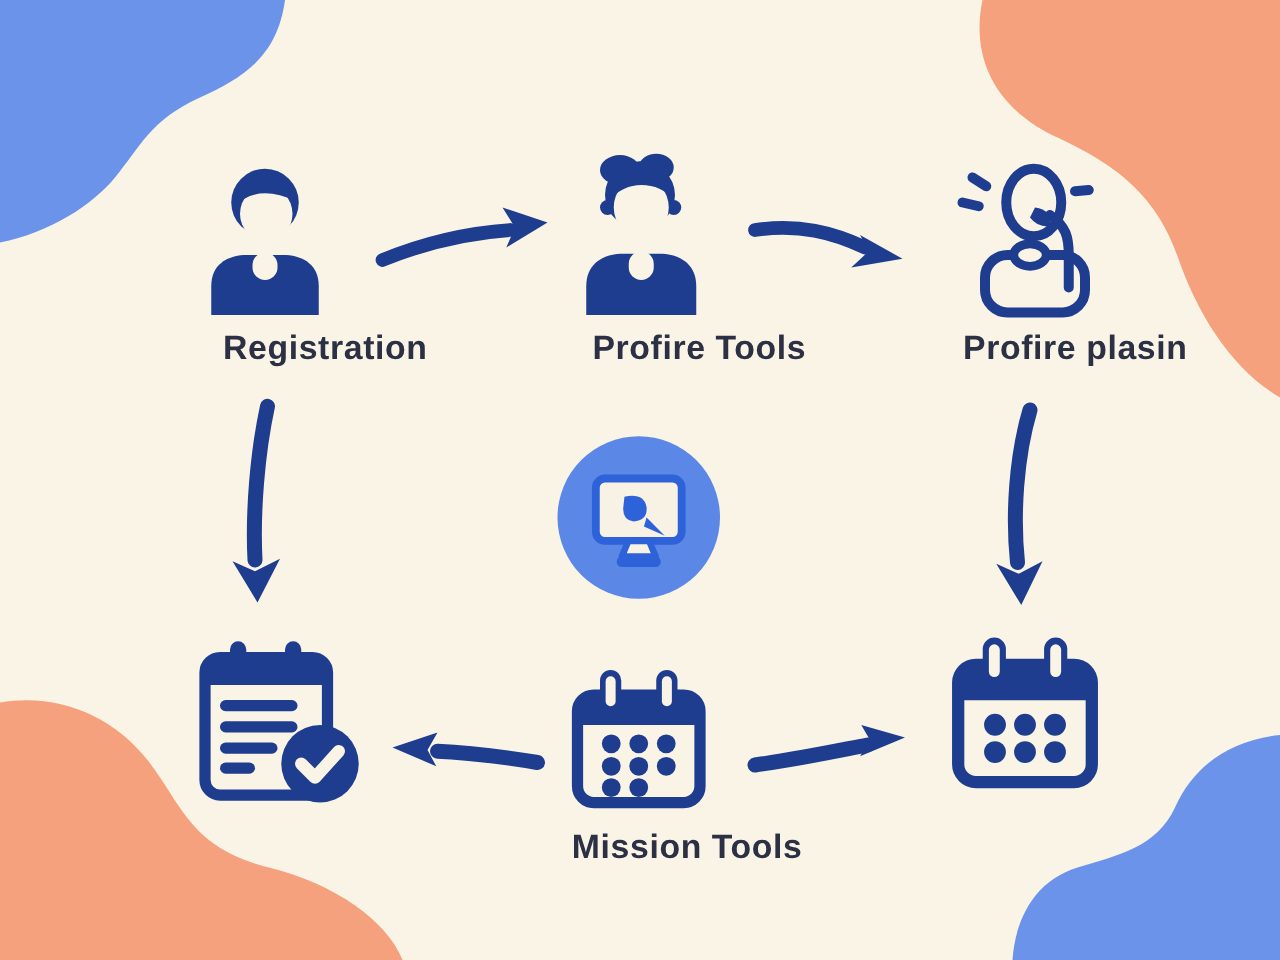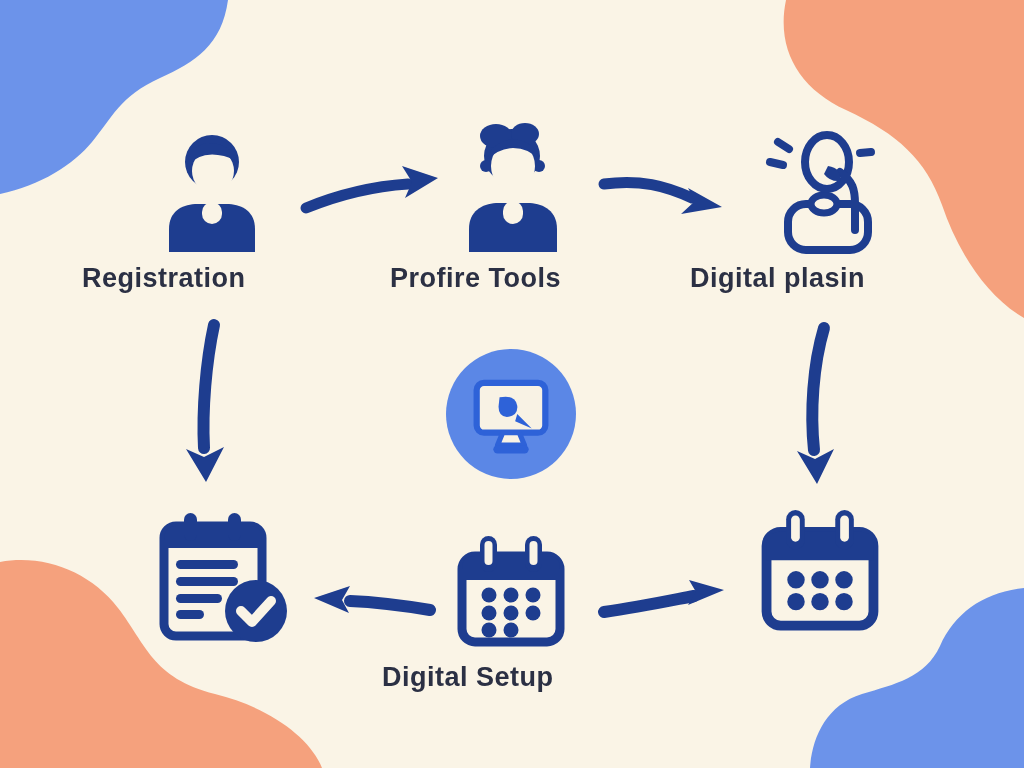--- a/index.html
+++ b/index.html
@@ -9,21 +9,21 @@
     background:#FAF4E6;
     overflow:hidden;
     font-family:"Liberation Sans", sans-serif;
   }
   .blob{position:absolute;pointer-events:none;}
   .arrows{position:absolute;left:0;top:0;width:1024px;height:768px;pointer-events:none;}
   .node{position:absolute;}
   .node svg{display:block;width:100%;height:100%;}
   .step-label{
     position:absolute;
-    text-align:left;
+    text-align:right;
     font-size:27px;
     font-weight:bold;
     letter-spacing:0.5px;
     color:#2B3044;
   }
   .center-circle{
     position:absolute;
     left:446px;top:349px;
     width:130px;height:130px;
     border-radius:50%;
@@ -112,21 +112,21 @@
         <path d="M18,36 L31,39"></path>
         <path d="M108,27 L119,26"></path>
       </g>
       <rect x="36" y="78" width="80" height="46" rx="18" fill="#FAF4E6" stroke="#1E3D8F" stroke-width="8"></rect>
       <ellipse cx="72" cy="78" rx="13" ry="9" fill="#FAF4E6" stroke="#1E3D8F" stroke-width="7"></ellipse>
       <ellipse cx="75" cy="36" rx="22" ry="27" fill="#FAF4E6" stroke="#1E3D8F" stroke-width="8"></ellipse>
       <path d="M88,46 C101,55 103,64 103,78 L103,104" stroke="#1E3D8F" stroke-width="8" stroke-linecap="round" fill="none"></path>
       <path d="M76,40 Q90,42 88,55 Q78,56 72,48 Z" fill="#1E3D8F"></path>
     </svg>
   </div>
-  <div class="step-label" style="left:690px;top:263px;width:260px">Digital plasin</div>
+  <div class="step-label" style="left:690px;top:263px;width:260px">Profire plasin</div>
 
   <div class="center-circle">
     <svg viewBox="0 0 100 100">
       <rect x="17" y="20" width="66" height="48" rx="7" fill="#F8F2E4" stroke="#2E62D8" stroke-width="6"></rect>
       <path d="M39,34 Q54,31 56,42 Q57,52 46,53 Q38,52 38,43 Z" fill="#2E62D8"></path>
       <path d="M56,50 L70,64 L54,57 Z" fill="#2E62D8"></path>
       <path d="M42,68 L58,68 L63,80 L37,80 Z" fill="#F8F2E4" stroke="#2E62D8" stroke-width="5" stroke-linejoin="round"></path>
       <rect x="33" y="80" width="34" height="8" rx="4" fill="#2E62D8"></rect>
     </svg>
   </div>
@@ -157,21 +157,21 @@
       <circle cx="33" cy="61" r="7.5" fill="#1E3D8F"></circle>
         <circle cx="55" cy="61" r="7.5" fill="#1E3D8F"></circle>
         <circle cx="77" cy="61" r="7.5" fill="#1E3D8F"></circle>
       <circle cx="33" cy="79" r="7.5" fill="#1E3D8F"></circle>
         <circle cx="55" cy="79" r="7.5" fill="#1E3D8F"></circle>
         <circle cx="77" cy="79" r="7.5" fill="#1E3D8F"></circle>
       <circle cx="33" cy="96" r="7.5" fill="#1E3D8F"></circle>
         <circle cx="55" cy="96" r="7.5" fill="#1E3D8F"></circle>
     </svg>
   </div>
-  <div class="step-label" style="left:382px;top:662px;width:260px">Digital Setup</div>
+  <div class="step-label" style="left:382px;top:662px;width:260px">Mission Tools</div>
 
   <div class="node" style="left:760px;top:506px;width:120px;height:128px">
     <svg viewBox="0 0 110 114">
       <rect x="6" y="22" width="98" height="86" rx="13" fill="#FAF4E6" stroke="#1E3D8F" stroke-width="9"></rect>
       <path d="M6,35 Q6,22 19,22 L91,22 Q104,22 104,35 L104,48 L6,48 Z" fill="#1E3D8F"></path>
       <rect x="24" y="2" width="17" height="36" rx="8.5" fill="#1E3D8F"></rect>
       <rect x="28.5" y="7" width="8" height="24" rx="4" fill="#FAF4E6"></rect>
       <rect x="69" y="2" width="17" height="36" rx="8.5" fill="#1E3D8F"></rect>
       <rect x="73.5" y="7" width="8" height="24" rx="4" fill="#FAF4E6"></rect>
       <circle cx="33" cy="66" r="8" fill="#1E3D8F"></circle>

